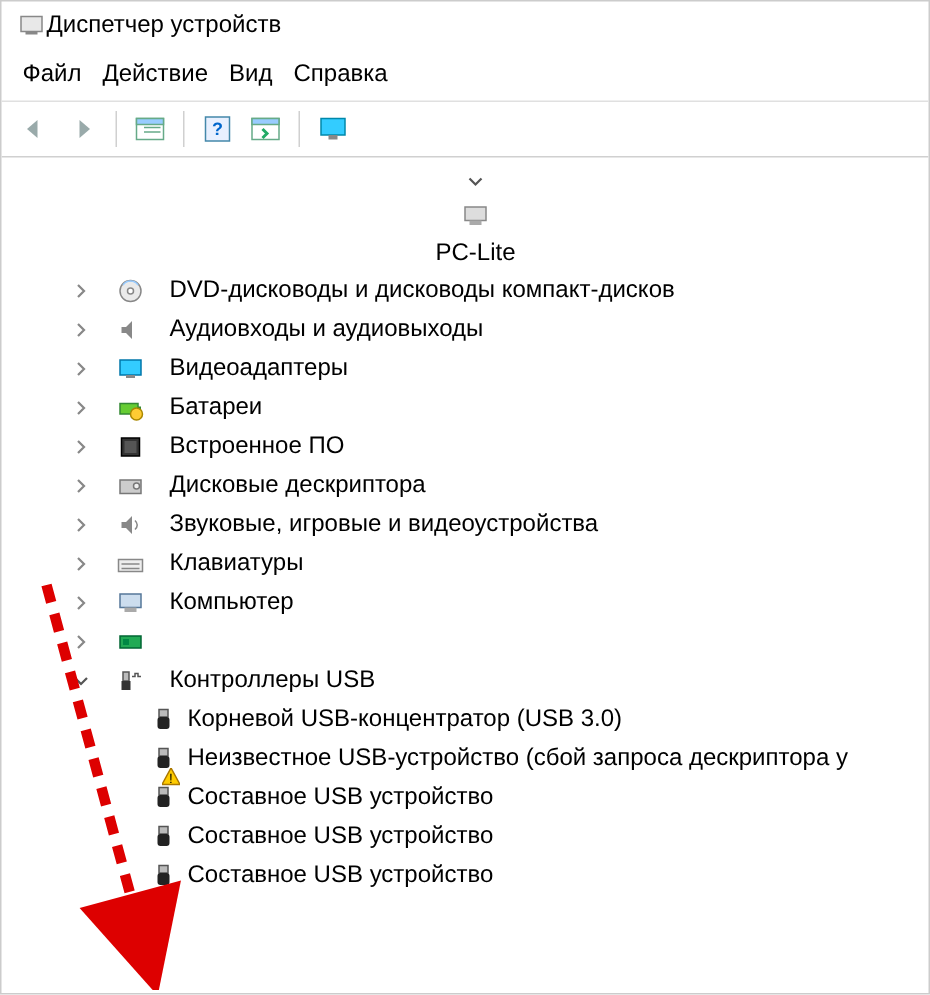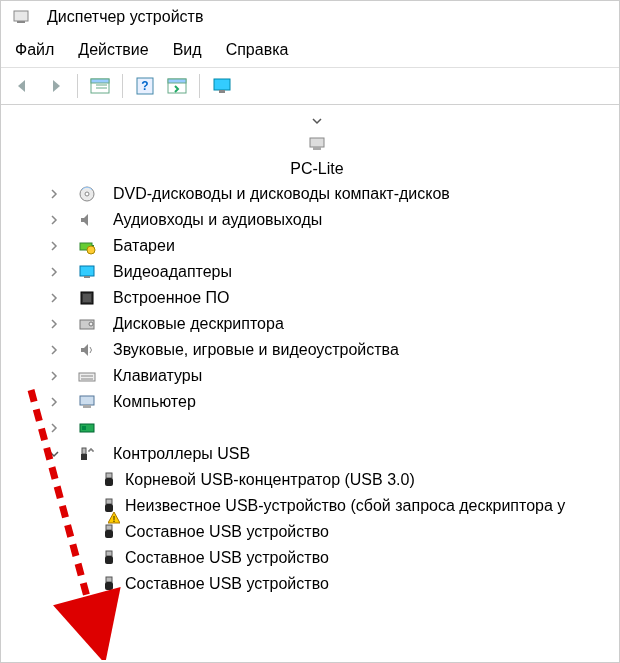--- a/index.html
+++ b/index.html
@@ -11,26 +11,26 @@
     width: 620px;
     height: 663px;
     overflow: hidden;
     border: 1px solid #ccc;
     position: relative;
   }
   .titlebar {
     display: flex;
     align-items: center;
     padding: 6px 10px;
-    gap: 16px;
+    gap: 0;
     font-size: 16px;
   }
   .menubar {
     display: flex;
-    gap: 24px;
+    gap: 14px;
     padding: 8px 14px;
     font-size: 16px;
     border-bottom: 1px solid #e0e0e0;
   }
   .menubar span { cursor: default; }
   .toolbar {
     display: flex;
     align-items: center;
     gap: 4px;
     padding: 4px 8px;
@@ -186,40 +186,40 @@
         <span class="label">Аудиовходы и аудиовыходы</span>
       </div>
       <div class="node lvl1">
         <span class="expander">
           <svg width="10" height="10">
             <path d="M3 1 L7 5 L3 9" fill="none" stroke="#888" stroke-width="1.5"></path>
           </svg>
         </span>
         <span class="icon">
           <svg width="18" height="18">
+            <rect x="2" y="3" width="14" height="10" fill="#3cf" stroke="#07a"></rect>
+            <rect x="6" y="13" width="6" height="2" fill="#888"></rect>
+          </svg>
+        </span>
+        <span class="label">Видеоадаптеры</span>
+      </div>
+      <div class="node lvl1">
+        <span class="expander">
+          <svg width="10" height="10">
+            <path d="M3 1 L7 5 L3 9" fill="none" stroke="#888" stroke-width="1.5"></path>
+          </svg>
+        </span>
+        <span class="icon">
+          <svg width="18" height="18">
             <rect x="2" y="6" width="12" height="7" fill="#6c3" stroke="#383"></rect>
             <rect x="14" y="8" width="2" height="3" fill="#383"></rect>
             <circle cx="13" cy="13" r="4" fill="#fc3" stroke="#a80"></circle>
           </svg>
         </span>
         <span class="label">Батареи</span>
-      </div>
-      <div class="node lvl1">
-        <span class="expander">
-          <svg width="10" height="10">
-            <path d="M3 1 L7 5 L3 9" fill="none" stroke="#888" stroke-width="1.5"></path>
-          </svg>
-        </span>
-        <span class="icon">
-          <svg width="18" height="18">
-            <rect x="2" y="3" width="14" height="10" fill="#3cf" stroke="#07a"></rect>
-            <rect x="6" y="13" width="6" height="2" fill="#888"></rect>
-          </svg>
-        </span>
-        <span class="label">Видеоадаптеры</span>
       </div>
       <div class="node lvl1">
         <span class="expander">
           <svg width="10" height="10">
             <path d="M3 1 L7 5 L3 9" fill="none" stroke="#888" stroke-width="1.5"></path>
           </svg>
         </span>
         <span class="icon">
           <svg width="18" height="18">
             <rect x="3" y="3" width="12" height="12" fill="#333" stroke="#000"></rect>

